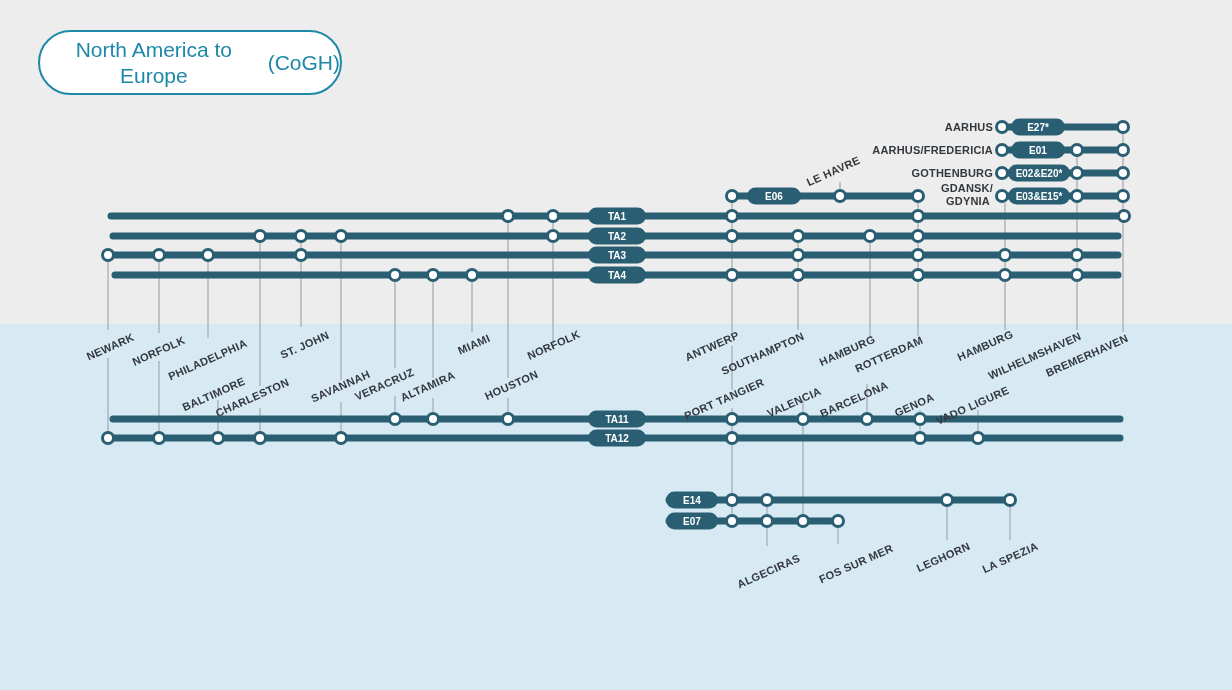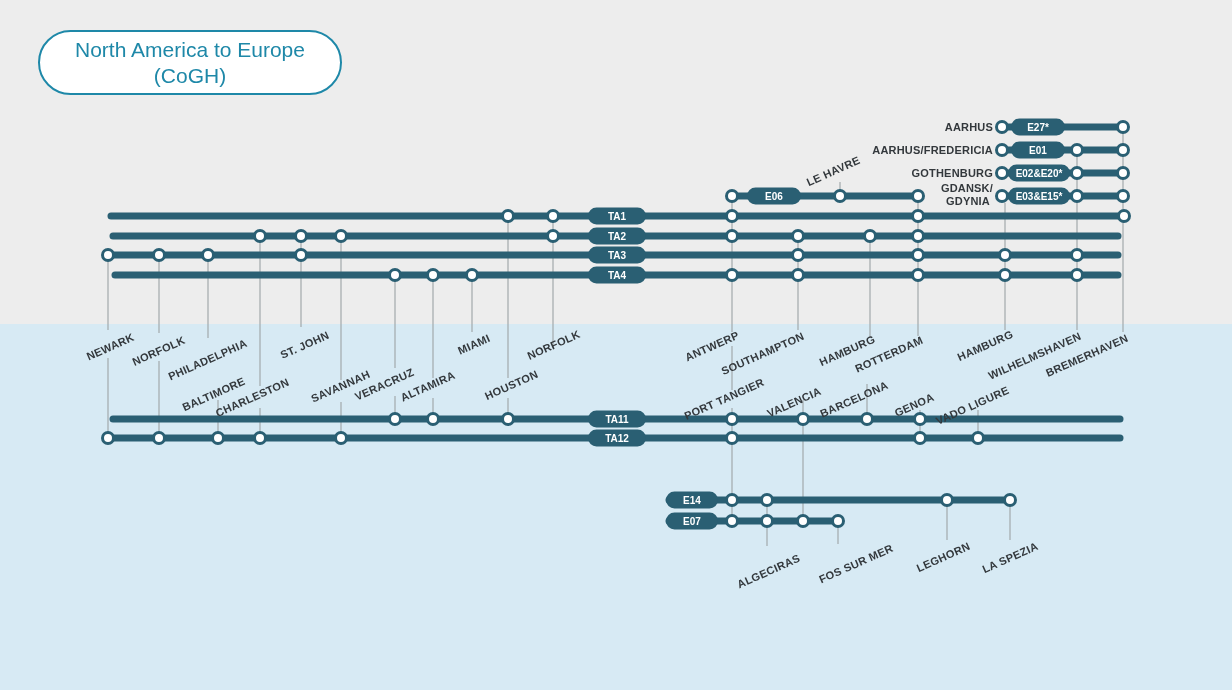--- a/index.html
+++ b/index.html
@@ -5,21 +5,21 @@
   html,body { margin:0; padding:0; background:#EDEDED; }
   .stage {
     position:relative; width:1232px; height:690px; overflow:hidden;
     font-family:"Liberation Sans", sans-serif;
   }
   .stage svg { position:absolute; left:0; top:0; }
   svg text { font-family:"Liberation Sans", sans-serif; }
   .title-pill {
     position:absolute; left:38px; top:30px; width:300px; height:61px;
     background:#FFFFFF; border:2px solid #1E88A8; border-radius:34px;
-    display:flex; flex-direction:column; align-items:center; justify-content:center;
+    display:flex; flex-direction:row; align-items:center; justify-content:center;
     color:#1E88A8; font-size:21px; line-height:26px; font-weight:500;
     text-align:center;
   }
 </style>
 </head>
 <body>
 
 <div class="stage">
   <svg id="diagram-svg" width="1232" height="690" viewBox="0 0 1232 690">
       <rect x="0" y="0" width="1232" height="324" fill="#EDEDED"></rect>

